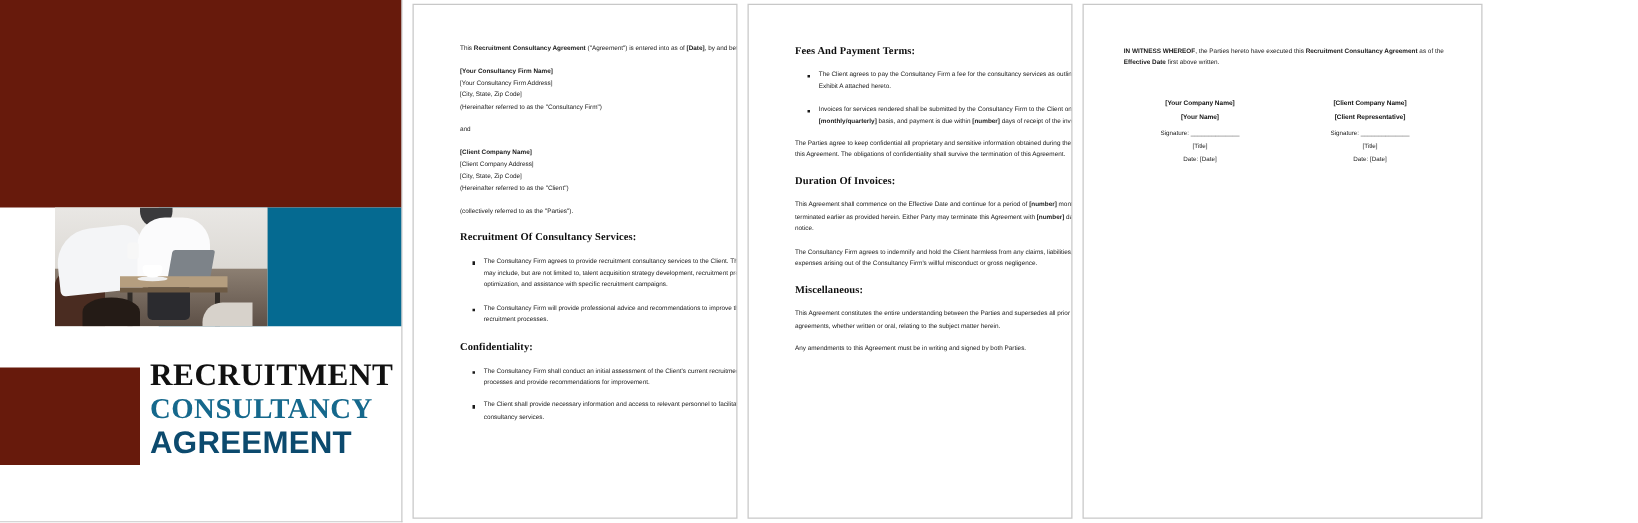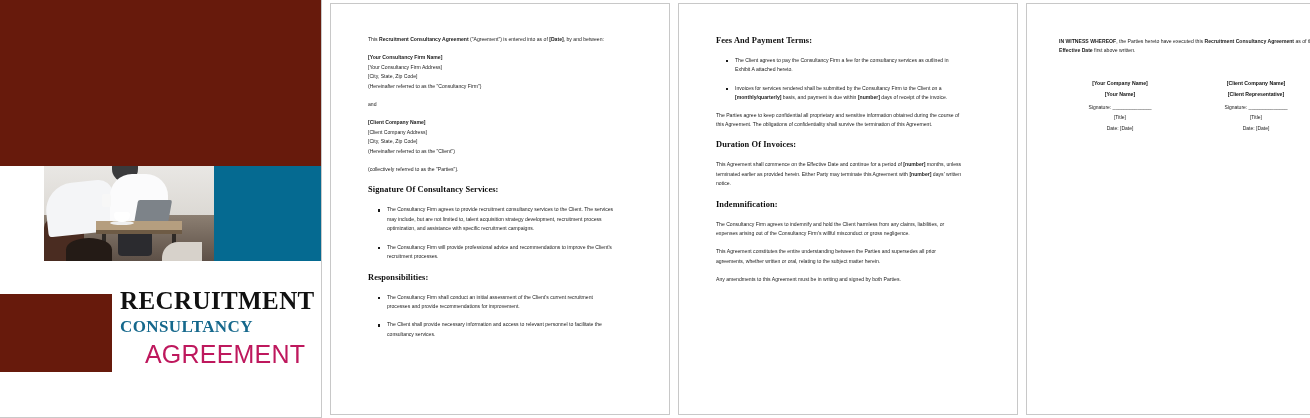--- a/index.html
+++ b/index.html
@@ -34,21 +34,21 @@
   .page-cover {
     width: 322px;
     height: 418px;
     border: 1px solid #c9c9c9;
     border-top: none;
     border-left: none;
     margin-right: 8px;
   }
 
   .page-text {
-    width: 340px;
+    width: 260px;
     height: 412px;
     margin-top: 3px;
     margin-right: 8px;
   }
 
   .page-last {
     width: 320px;
     height: 412px;
     margin-top: 3px;
     margin-right: 0;
@@ -172,35 +172,34 @@
     font-weight: bold;
     font-size: 25px;
     line-height: 26px;
     letter-spacing: 0.4px;
     color: #111111;
     white-space: nowrap;
   }
   .title-line2 {
     font-family: "Liberation Serif", "DejaVu Serif", serif;
     font-weight: bold;
-    font-size: 17px;
+    font-size: 23px;
     line-height: 26px;
     letter-spacing: 0.4px;
     color: #15688c;
     white-space: nowrap;
   }
   .title-line3 {
     font-family: "Liberation Sans", sans-serif;
-    font-weight: 400;
+    font-weight: 700;
     font-size: 25px;
     line-height: 28px;
     letter-spacing: 0.2px;
-    color: #be185d;
+    color: #0c4a6e;
     white-space: nowrap;
-    margin-left: 25px;
   }
 
   
   .sheet-body {
     position: absolute;
     left: 37px;
     top: 31px;
     width: 248px;
     color: #151515;
   }
@@ -359,27 +358,27 @@
 
       <p class="para">and</p>
 
       <p class="para tight bold">[Client Company Name]</p>
       <p class="para tight">[Client Company Address]</p>
       <p class="para tight">[City, State, Zip Code]</p>
       <p class="para">(Hereinafter referred to as the "Client")</p>
 
       <p class="para">(collectively referred to as the "Parties").</p>
 
-      <h2 class="heading">Signature Of Consultancy Services:</h2>
+      <h2 class="heading">Recruitment Of Consultancy Services:</h2>
       <ul class="bullets">
         <li>The Consultancy Firm agrees to provide recruitment consultancy services to the Client. The services may include, but are not limited to, talent acquisition strategy development, recruitment process optimization, and assistance with specific recruitment campaigns.</li>
         <li>The Consultancy Firm will provide professional advice and recommendations to improve the Client's recruitment processes.</li>
       </ul>
 
-      <h2 class="heading">Responsibilities:</h2>
+      <h2 class="heading">Confidentiality:</h2>
       <ul class="bullets">
         <li>The Consultancy Firm shall conduct an initial assessment of the Client's current recruitment processes and provide recommendations for improvement.</li>
         <li>The Client shall provide necessary information and access to relevant personnel to facilitate the consultancy services.</li>
       </ul>
 
     </div>
   </div>
 
   <div class="page page-text">
     <div class="sheet-body">
@@ -388,23 +387,23 @@
       <ul class="bullets">
         <li>The Client agrees to pay the Consultancy Firm a fee for the consultancy services as outlined in Exhibit A attached hereto.</li>
         <li><span>Invoices for services rendered shall be submitted by the Consultancy Firm to the Client on a </span><span class="bold">[monthly/quarterly]</span><span> basis, and payment is due within </span><span class="bold">[number]</span><span> days of receipt of the invoice.</span></li>
       </ul>
 
       <p class="para">The Parties agree to keep confidential all proprietary and sensitive information obtained during the course of this Agreement. The obligations of confidentiality shall survive the termination of this Agreement.</p>
 
       <h2 class="heading">Duration Of Invoices:</h2>
       <p class="para"><span>This Agreement shall commence on the Effective Date and continue for a period of </span><span class="bold">[number]</span><span> months, unless terminated earlier as provided herein. Either Party may terminate this Agreement with </span><span class="bold">[number]</span><span> days' written notice.</span></p>
 
-      <h2 class="heading">Indemnification:</h2>
       <p class="para">The Consultancy Firm agrees to indemnify and hold the Client harmless from any claims, liabilities, or expenses arising out of the Consultancy Firm's willful misconduct or gross negligence.</p>
 
+      <h2 class="heading">Miscellaneous:</h2>
       <p class="para">This Agreement constitutes the entire understanding between the Parties and supersedes all prior agreements, whether written or oral, relating to the subject matter herein.</p>
       <p class="para">Any amendments to this Agreement must be in writing and signed by both Parties.</p>
 
     </div>
   </div>
 
   <div class="page page-last">
     <div class="sheet-body-last">
 
       <p class="witness"><span class="bold">IN WITNESS WHEREOF</span><span>, the Parties hereto have executed this </span><span class="bold">Recruitment Consultancy Agreement</span><span> as of the </span><span class="bold">Effective Date</span><span> first above written.</span></p>

